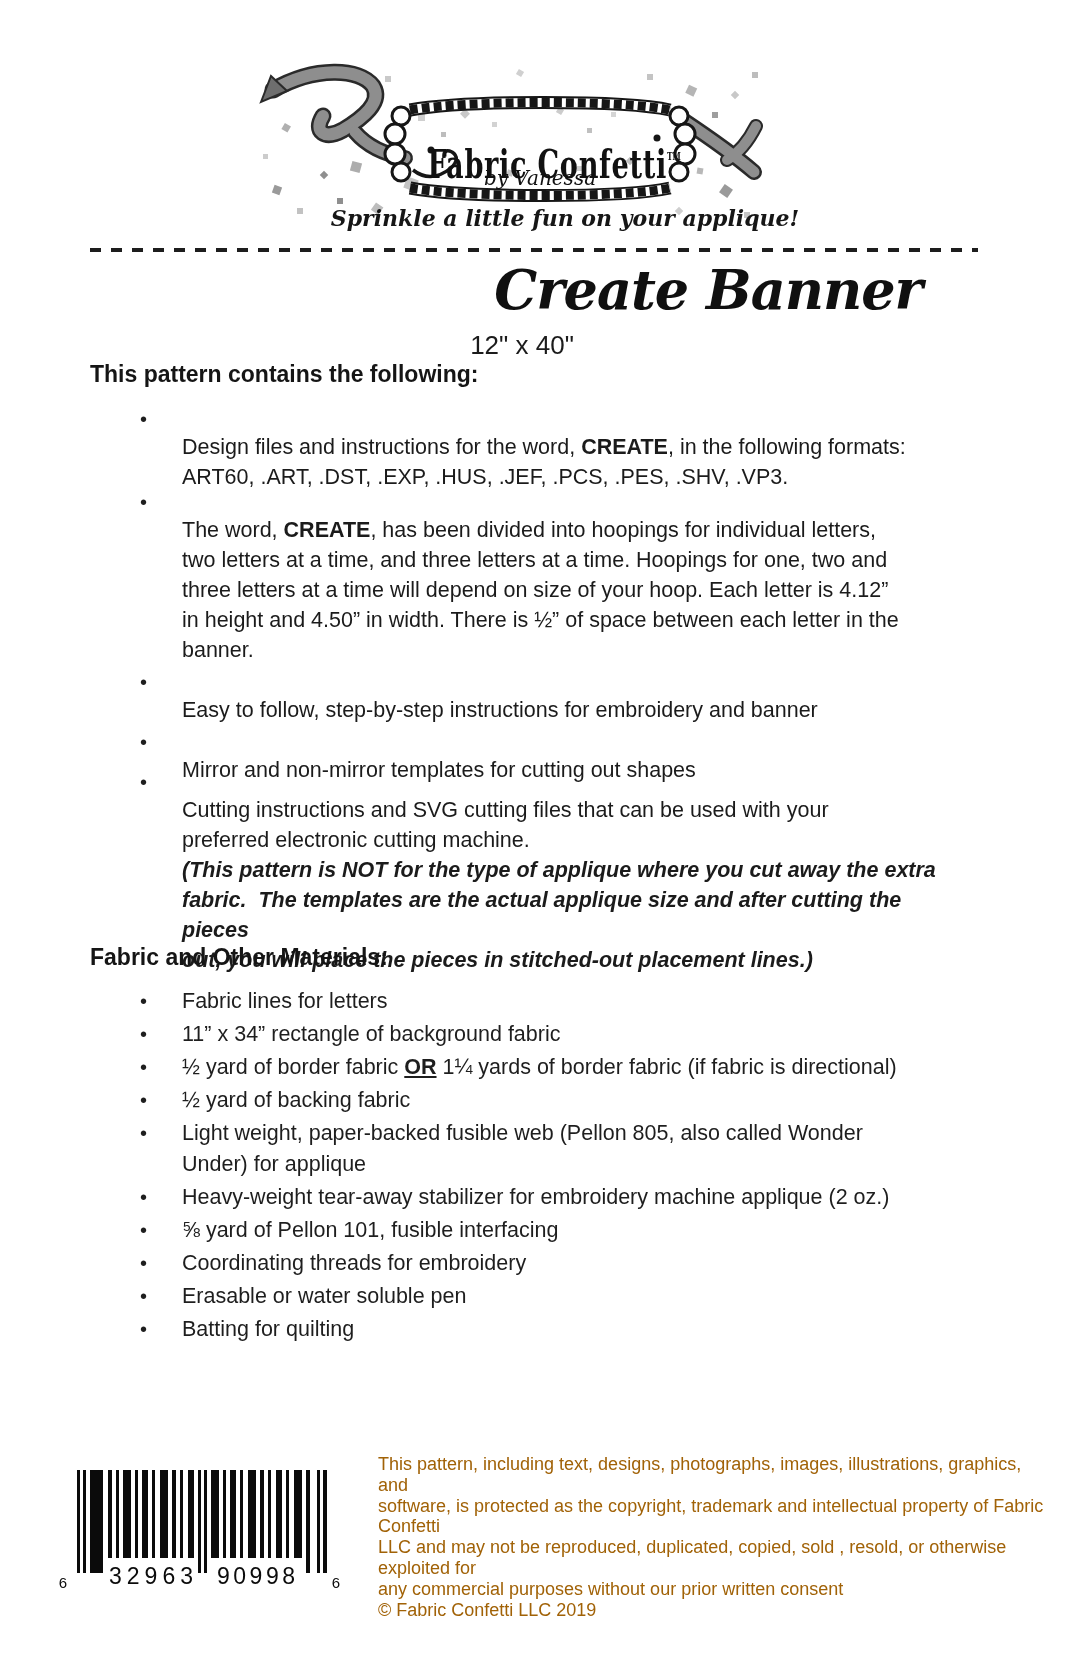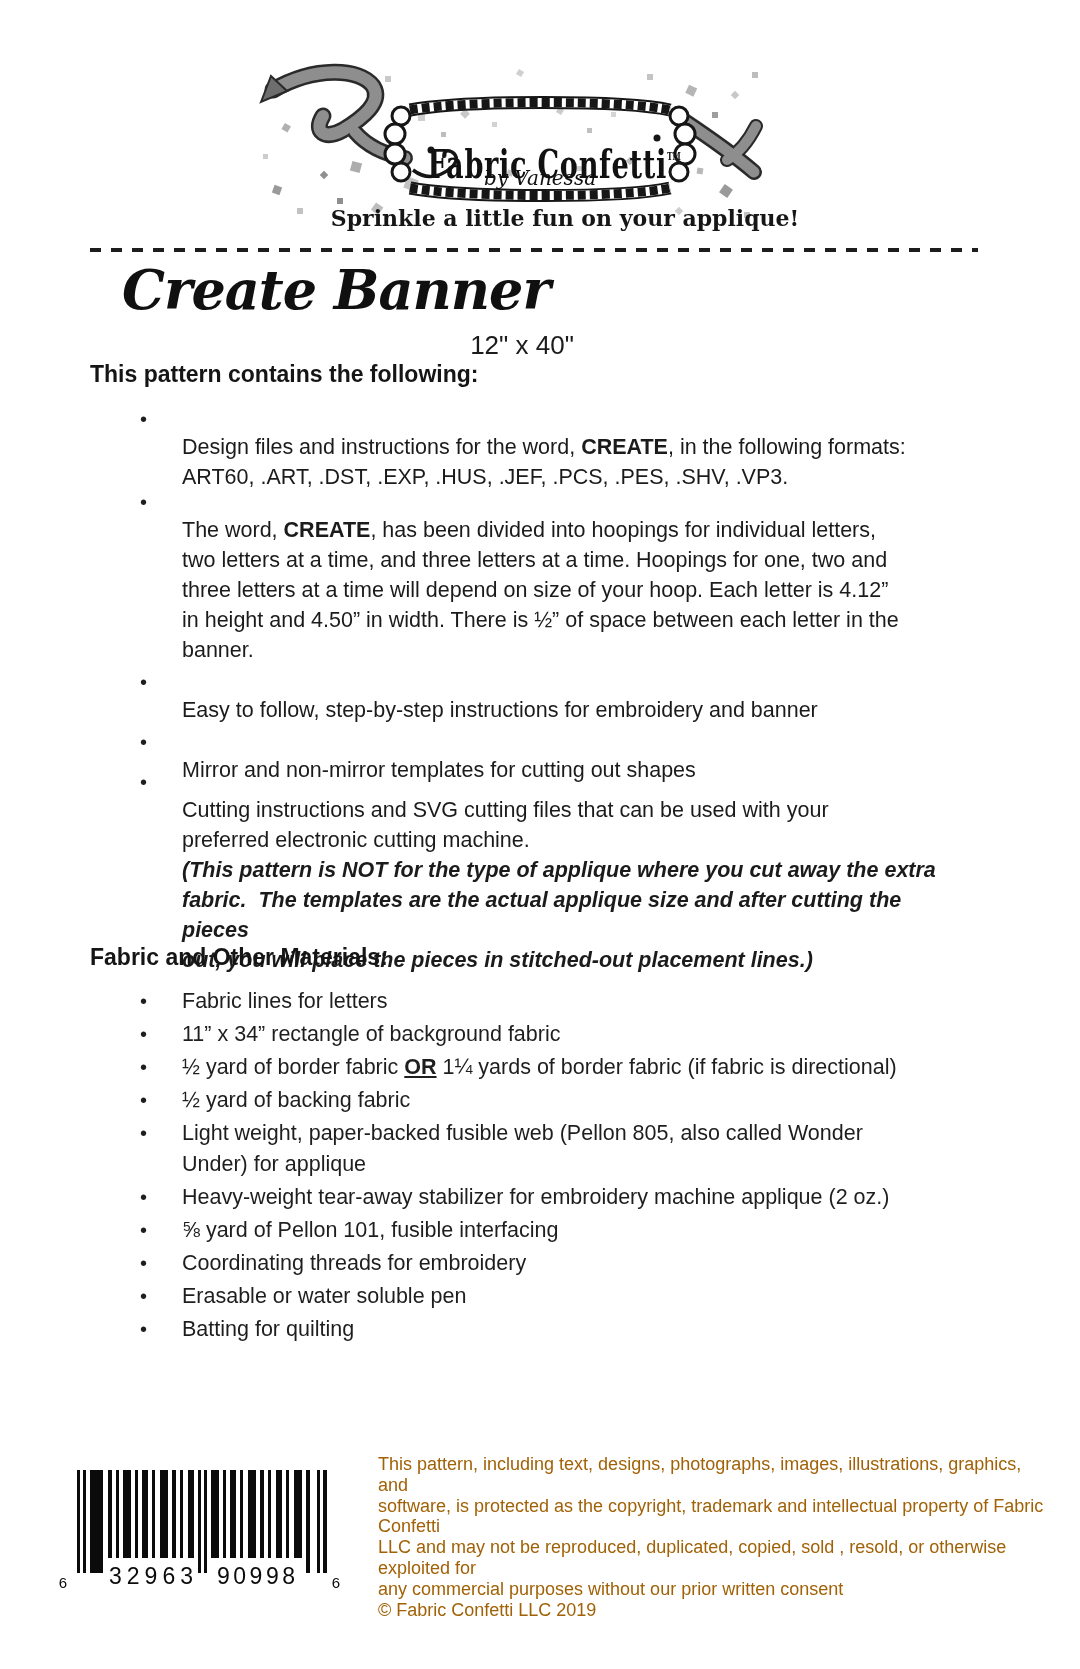--- a/index.html
+++ b/index.html
@@ -15,29 +15,29 @@
   #brand-line { left:340px; top:140px; width:400px; text-align:right; }
   #brand-line .brand {
     display:inline-block; transform:scaleX(0.68); transform-origin:center;
     font-family:"DejaVu Serif", serif; font-weight:bold; font-size:40px;
     letter-spacing:1px; color:#111; white-space:nowrap;
   }
   #brand-line sup { font-size:11px; font-weight:bold; vertical-align:18px; letter-spacing:0; }
   #byline { left:340px; top:166px; width:400px; text-align:center;
     font-family:"DejaVu Serif", serif; font-style:italic; font-size:20px; color:#111; }
   #tagline { left:315px; top:205px; width:500px; text-align:center;
-    font-family:"DejaVu Serif", serif; font-weight:bold;
+    font-family:"DejaVu Serif", serif; font-style:italic; font-weight:bold;
     font-size:22px; color:#161616; }
 
   
   #divider { left:90px; top:248px; width:888px; height:4px;
     background:repeating-linear-gradient(to right,#1d1d1d 0 11px, transparent 11px 21px); }
 
   
-  #pattern-title { left:122px; top:258px; width:800px; text-align:left;
+  #pattern-title { left:122px; top:258px; width:800px; text-align:right;
     font-family:"DejaVu Serif", serif; font-style:italic; font-weight:bold;
     font-size:54px; letter-spacing:-1px; color:#101010; }
   #pattern-size { left:122px; top:330px; width:800px; text-align:center;
     font-size:26px; color:#1b1b1b; }
 
   
   .section-heading { left:90px; font-size:23px; font-weight:bold; color:#151515; }
   #contents-heading { top:361px; }
   #materials-heading { top:944px; }
 

